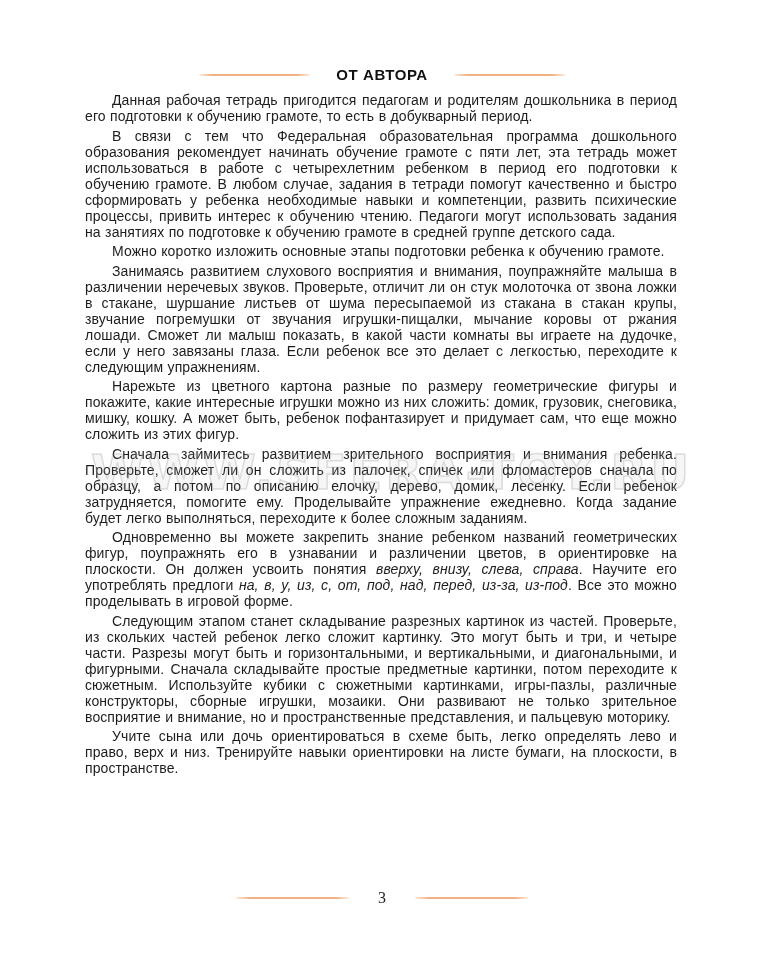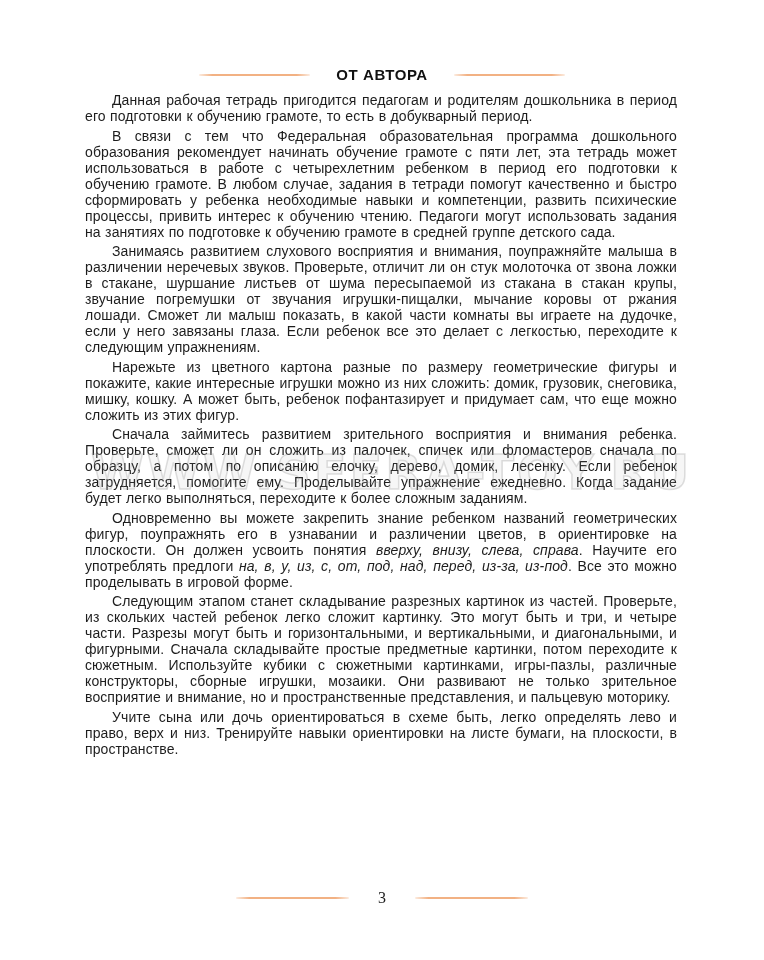--- a/index.html
+++ b/index.html
@@ -105,20 +105,21 @@
 
   <header class="title-row">
     <span class="rule title-rule"></span>
     <h1 class="title">ОТ АВТОРА</h1>
     <span class="rule title-rule"></span>
   </header>
 
   <main class="body" id="body-text">
       <p><span>Данная рабочая тетрадь пригодится педагогам и родителям дошкольника в период его подготовки к обучению грамоте, то есть в добукварный период.</span></p>
       <p><span>В связи с тем что Федеральная образовательная программа дошкольного образования рекомендует начинать обучение грамоте с пяти лет, эта тетрадь может использоваться в работе с четырехлетним ребенком в период его подготовки к обучению грамоте. В любом случае, задания в тетради помогут качественно и быстро сформировать у ребенка необходимые навыки и компетенции, развить психические процессы, привить интерес к обучению чтению. Педагоги могут использовать задания на занятиях по подготовке к обучению грамоте в средней группе детского сада.</span></p>
+      <p><span>Можно коротко изложить основные этапы подготовки ребенка к обучению грамоте.</span></p>
       <p><span>Занимаясь развитием слухового восприятия и внимания, поупражняйте малыша в различении неречевых звуков. Проверьте, отличит ли он стук молоточка от звона ложки в стакане, шуршание листьев от шума пересыпаемой из стакана в стакан крупы, звучание погремушки от звучания игрушки-пищалки, мычание коровы от ржания лошади. Сможет ли малыш показать, в какой части комнаты вы играете на дудочке, если у него завязаны глаза. Если ребенок все это делает с легкостью, переходите к следующим упражнениям.</span></p>
       <p><span>Нарежьте из цветного картона разные по размеру геометрические фигуры и покажите, какие интересные игрушки можно из них сложить: домик, грузовик, снеговика, мишку, кошку. А может быть, ребенок пофантазирует и придумает сам, что еще можно сложить из этих фигур.</span></p>
       <p><span>Сначала займитесь развитием зрительного восприятия и внимания ребенка. Проверьте, сможет ли он сложить из палочек, спичек или фломастеров сначала по образцу, а потом по описанию елочку, дерево, домик, лесенку. Если ребенок затрудняется, помогите ему. Проделывайте упражнение ежедневно. Когда задание будет легко выполняться, переходите к более сложным заданиям.</span></p>
       <p><span>Одновременно вы можете закрепить знание ребенком названий геометрических фигур, поупражнять его в узнавании и различении цветов, в ориентировке на плоскости. Он должен усвоить понятия </span><span class="it">вверху, внизу, слева, справа</span><span>. Научите его употреблять предлоги </span><span class="it">на, в, у, из, с, от, под, над, перед, из-за, из-под</span><span>. Все это можно проделывать в игровой форме.</span></p>
       <p><span>Следующим этапом станет складывание разрезных картинок из частей. Проверьте, из скольких частей ребенок легко сложит картинку. Это могут быть и три, и четыре части. Разрезы могут быть и горизонтальными, и вертикальными, и диагональными, и фигурными. Сначала складывайте простые предметные картинки, потом переходите к сюжетным. Используйте кубики с сюжетными картинками, игры-пазлы, различные конструкторы, сборные игрушки, мозаики. Они развивают не только зрительное восприятие и внимание, но и пространственные представления, и пальцевую моторику.</span></p>
       <p><span>Учите сына или дочь ориентироваться в схеме быть, легко определять лево и право, верх и низ. Тренируйте навыки ориентировки на листе бумаги, на плоскости, в пространстве.</span></p>
     </main>
 
   <div class="watermark">WWW.SFERA-TOY.RU</div>
 

